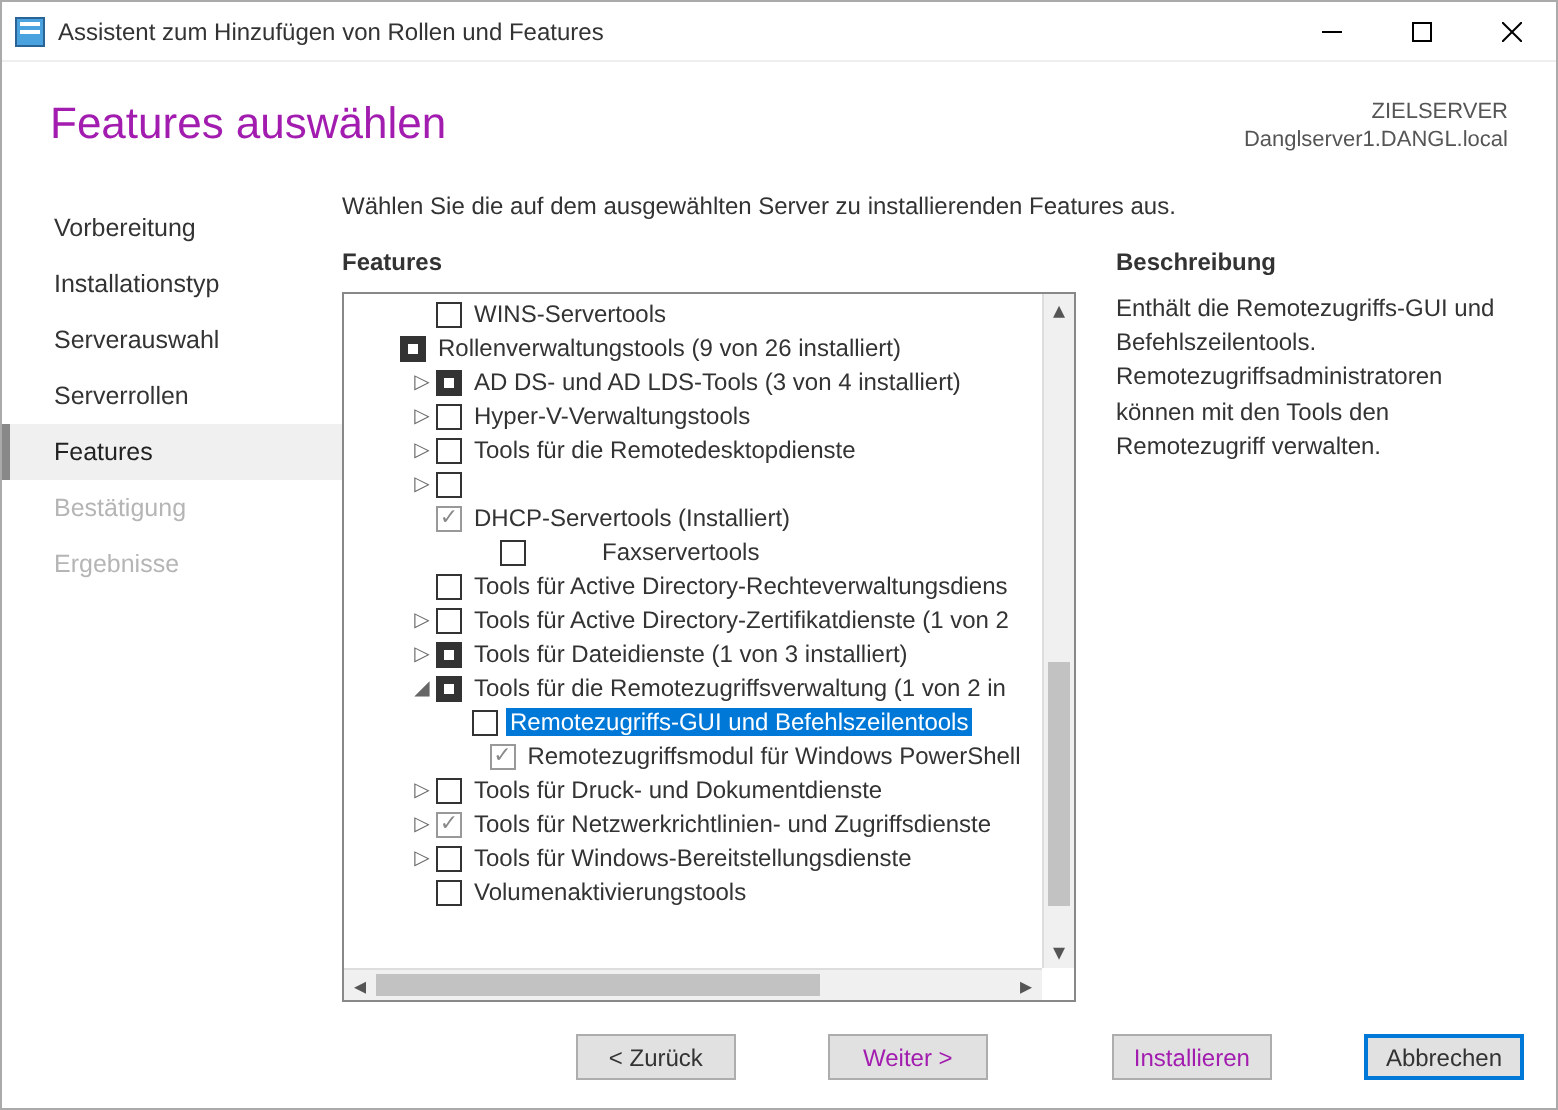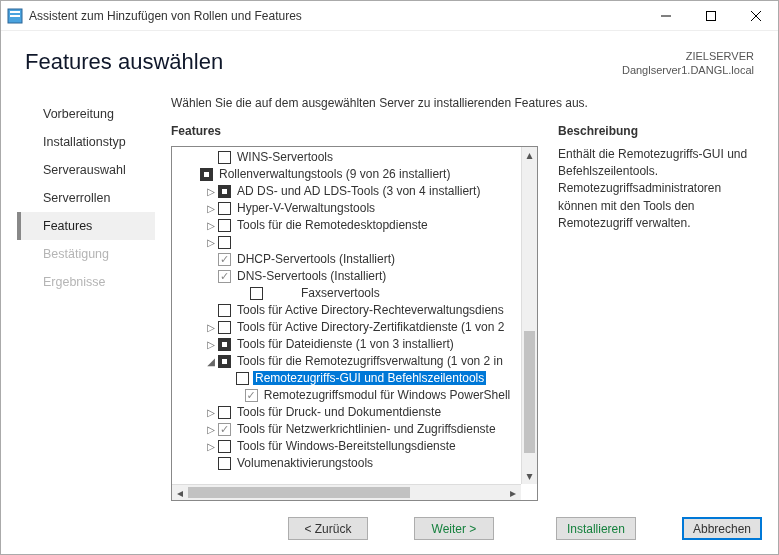--- a/index.html
+++ b/index.html
@@ -5,24 +5,24 @@
   * { box-sizing: border-box; }
   html, body { margin: 0; padding: 0; font-family: "Segoe UI", Tahoma, sans-serif; font-size: 12px; color: #333; background: #fff; }
   .window { width: 779px; height: 555px; border: 1px solid #aaa; display: flex; flex-direction: column; position: relative; }
   .titlebar { height: 30px; display: flex; align-items: center; padding: 0 0 0 6px; border-bottom: 1px solid #eee; }
   .titlebar .ticon { width: 16px; height: 16px; margin-right: 6px; display:flex; align-items:center; justify-content:center;}
   .titlebar .title { flex: 1; font-size: 12px; }
   .winbtns { display: flex; }
   .winbtn { width: 45px; height: 29px; display: flex; align-items: center; justify-content: center; }
   .winbtn svg { width: 10px; height: 10px; }
   .header { padding: 18px 24px 6px 24px; display: flex; align-items: flex-start; }
-  .header h1 { margin: 0; font-size: 22px; font-weight: 400; color: #0f172a; flex:1;}
+  .header h1 { margin: 0; font-size: 22px; font-weight: 400; color: #a21caf; flex:1;}
   .target { text-align: right; font-size: 11px; color: #555; line-height: 1.3; }
   .body { flex: 1; display: flex; padding: 10px 20px 4px 0; overflow:hidden;}
-  .nav { width: 170px; padding: 6px 16px; }
+  .nav { width: 170px; padding: 6px 0; }
   .nav-item { padding: 7px 12px 7px 26px; font-size: 12.5px; color: #666; cursor: default; }
   .nav-item.done { color: #333; }
   .nav-item.active { background: #f0f0f0; color: #222; position: relative; border-left: 4px solid #888; padding-left:22px;}
   .nav-item.disabled { color: #b5b5b5; }
   .main { flex: 1; display: flex; flex-direction: column; overflow:hidden;}
   .instruction { font-size: 12px; color: #333; padding: 2px 0 14px 0; }
   .cols { flex: 1; display: flex; gap: 20px; overflow:hidden;}
   .fcol { flex: 1; display: flex; flex-direction: column; min-width:0;}
   .dcol { width: 200px; }
   .colhdr { font-weight: 600; font-size: 12px; margin-bottom: 8px; }
@@ -42,21 +42,21 @@
   .vscroll { position:absolute; top:0; right:0; bottom:16px; width:16px; background:#f0f0f0; border-left:1px solid #ddd; display:flex; flex-direction:column;}
   .sbtn { height:16px; display:flex; align-items:center; justify-content:center; color:#555;}
   .strack { flex:1; position:relative; }
   .sthumb { position:absolute; left:2px; right:2px; background:#c2c2c2; }
   .hscroll { position:absolute; left:0; right:16px; bottom:0; height:16px; background:#f0f0f0; border-top:1px solid #ddd; display:flex;}
   .hsbtn { width:16px; display:flex; align-items:center; justify-content:center; color:#555;}
   .hstrack{flex:1; position:relative;}
   .hsthumb{position:absolute; top:2px; bottom:2px; background:#c2c2c2;}
   .footer { padding: 12px 16px 14px 16px; display: flex; justify-content: flex-end; gap: 6px; border-top:0; }
   .btn { min-width: 80px; height: 23px; border: 1px solid #adadad; background: #e1e1e1; font-size: 12px; padding: 0 10px; display:inline-flex; align-items:center; justify-content:center;margin-left:40px; }
-  .btn.disabled { color: #15803d; }
+  .btn.disabled { color: #a21caf; }
   .btn.default { border: 2px solid #0078d7; padding:0 9px;}
 </style>
 </head>
 <body>
 
 <div class="window">
 
   <div class="titlebar">
     <span class="ticon">
       <svg viewBox="0 0 16 16">
@@ -138,25 +138,20 @@
                   <span class="lbl">Tools für die Remotedesktopdienste</span>
                 </div>
                 <div class="row" style="padding-left: 28px;">
                   <span class="expander">▷</span>
                   <span class="cb"></span>
                 </div>
                 <div class="row" style="padding-left: 28px;">
                   <span class="expander"></span>
                   <span class="cb chk dis"></span>
                   <span class="lbl">DHCP-Servertools (Installiert)</span>
-                </div>
-                <div class="row" style="padding-left: 28px;">
-                  <span class="expander"></span>
-                  <span class="cb chk dis"></span>
-                  <span class="lbl">DNS-Servertools (Installiert)</span>
                 </div>
                 <div class="row" style="padding-left: 28px; gap: 32px;">
                   <span class="expander"></span>
                   <span class="cb"></span>
                   <span class="lbl">Faxservertools</span>
                 </div>
                 <div class="row" style="padding-left: 28px;">
                   <span class="expander"></span>
                   <span class="cb"></span>
                   <span class="lbl">Tools für Active Directory-Rechteverwaltungsdiens</span>

